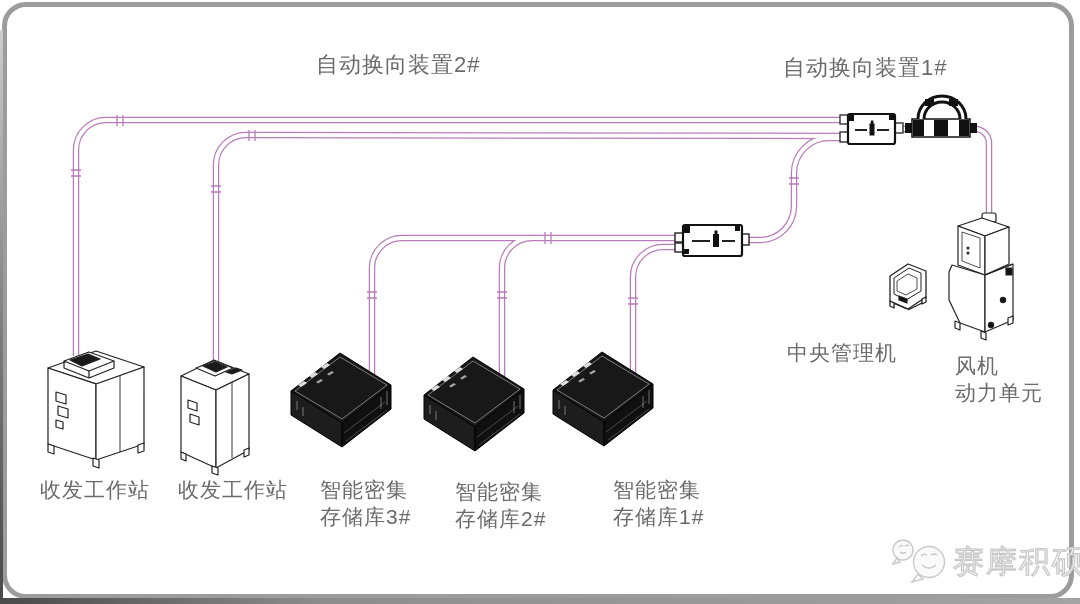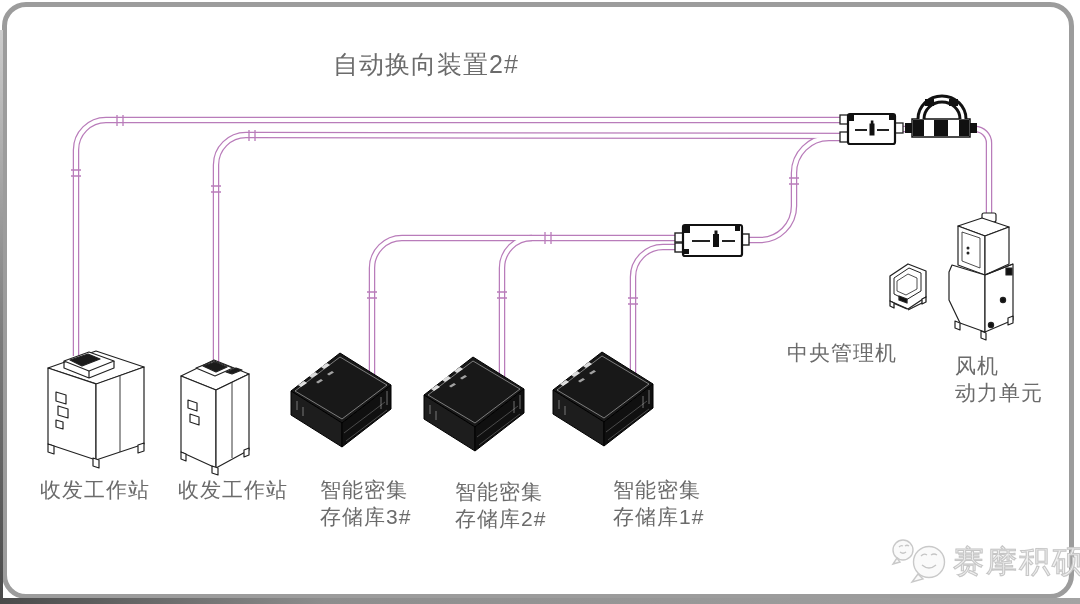--- a/index.html
+++ b/index.html
@@ -8,21 +8,21 @@
   .frame{position:absolute;left:2px;top:2px;right:6px;bottom:5px;
          border:5px solid #9c9c9c;border-radius:24px;background:#ffffff;}
   .bottom-strip{position:absolute;left:0;right:0;bottom:0;height:6px;
          background:linear-gradient(90deg,#4a4a4a 0%,#8d8d8d 30%,#a3a3a3 100%);}
   .left-strip{position:absolute;left:0;top:30px;bottom:6px;width:3px;
          background:linear-gradient(180deg,#cdcdcd 0%,#7a7a7a 55%,#4a4a4a 100%);}
   svg.art{position:absolute;left:0;top:0;}
   .lbl{position:absolute;color:#6b6b6b;font-size:21px;line-height:27px;
        letter-spacing:1px;white-space:nowrap;}
   .lbl .ln{display:block;}
-  .lbl.top{font-size:25px;margin-left:17px;}
+  .lbl.top{font-size:22px;}
   .watermark-text{position:absolute;left:953px;top:545px;font-size:31px;line-height:34px;
        letter-spacing:2px;color:#efefef;-webkit-text-stroke:1px #c6c6c6;
        text-shadow:0 0 1px #c9c9c9;white-space:nowrap;}
 </style>
 </head>
 <body>
 
 <div id="stage">
 
   <div class="frame"></div>
@@ -184,20 +184,21 @@
         <path d="M899 547 q2 -2 4 -1 M905 546 q2 -1.5 4 0"></path>
         <path d="M900 552 q3 2.5 6 0"></path>
         <path d="M921 556 q3 -3 6 -1 M931 555 q3 -2 6 0"></path>
         <path d="M922 565 q7 6 14 0"></path>
       </g>
     </g>
   </svg>
 
   <div class="lbl top" style="left:316px;top:51px;">自动换向装置2#</div>
 
+  <div class="lbl top" style="left:783px;top:54px;">自动换向装置1#</div>
 
   <div class="lbl" style="left:40px;top:476px;">
     <span class="ln">收发工作站</span>
   </div>
 
   <div class="lbl" style="left:178px;top:476px;">
     <span class="ln">收发工作站</span>
   </div>
 
   <div class="lbl" style="left:320px;top:476px;">

